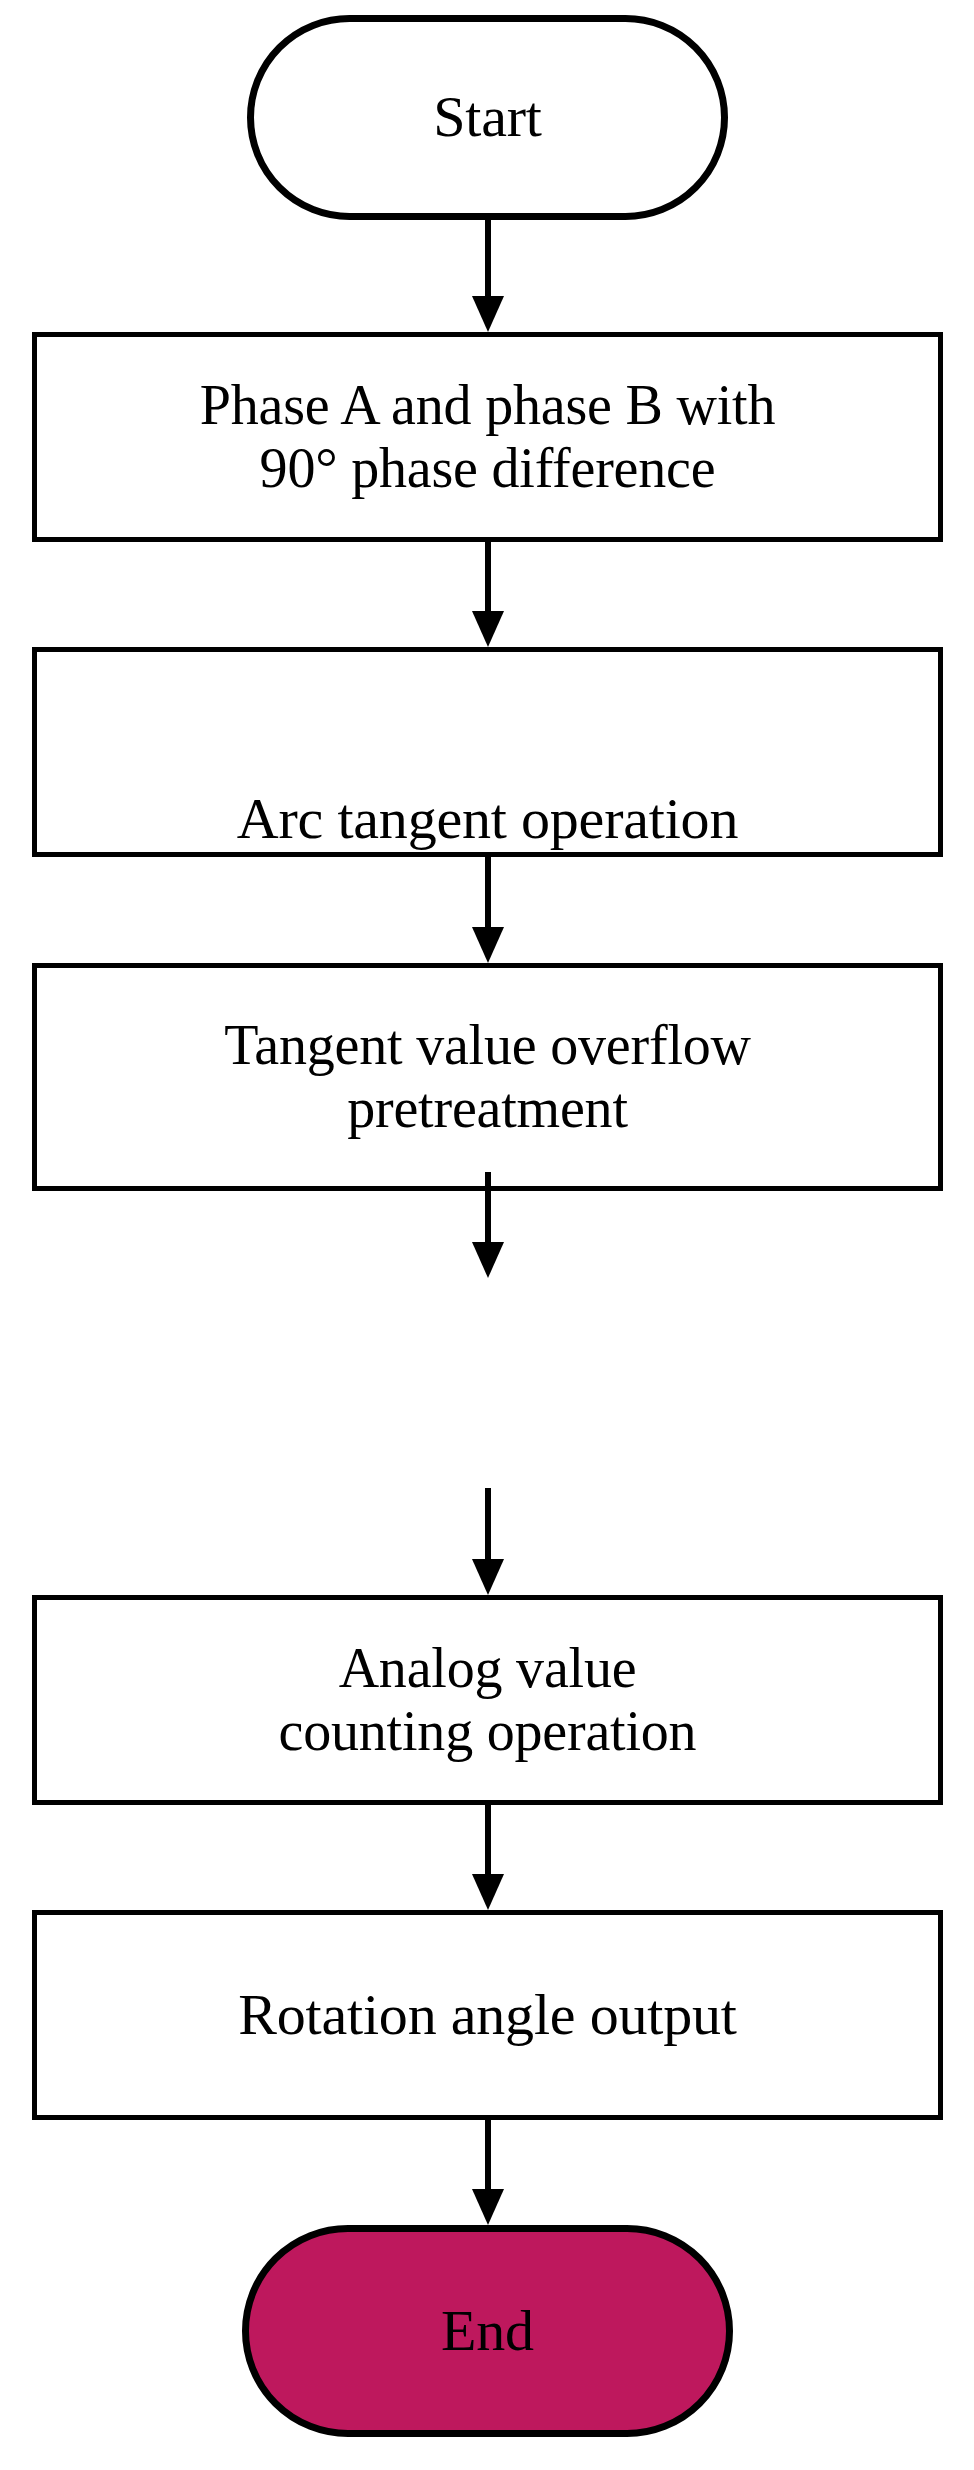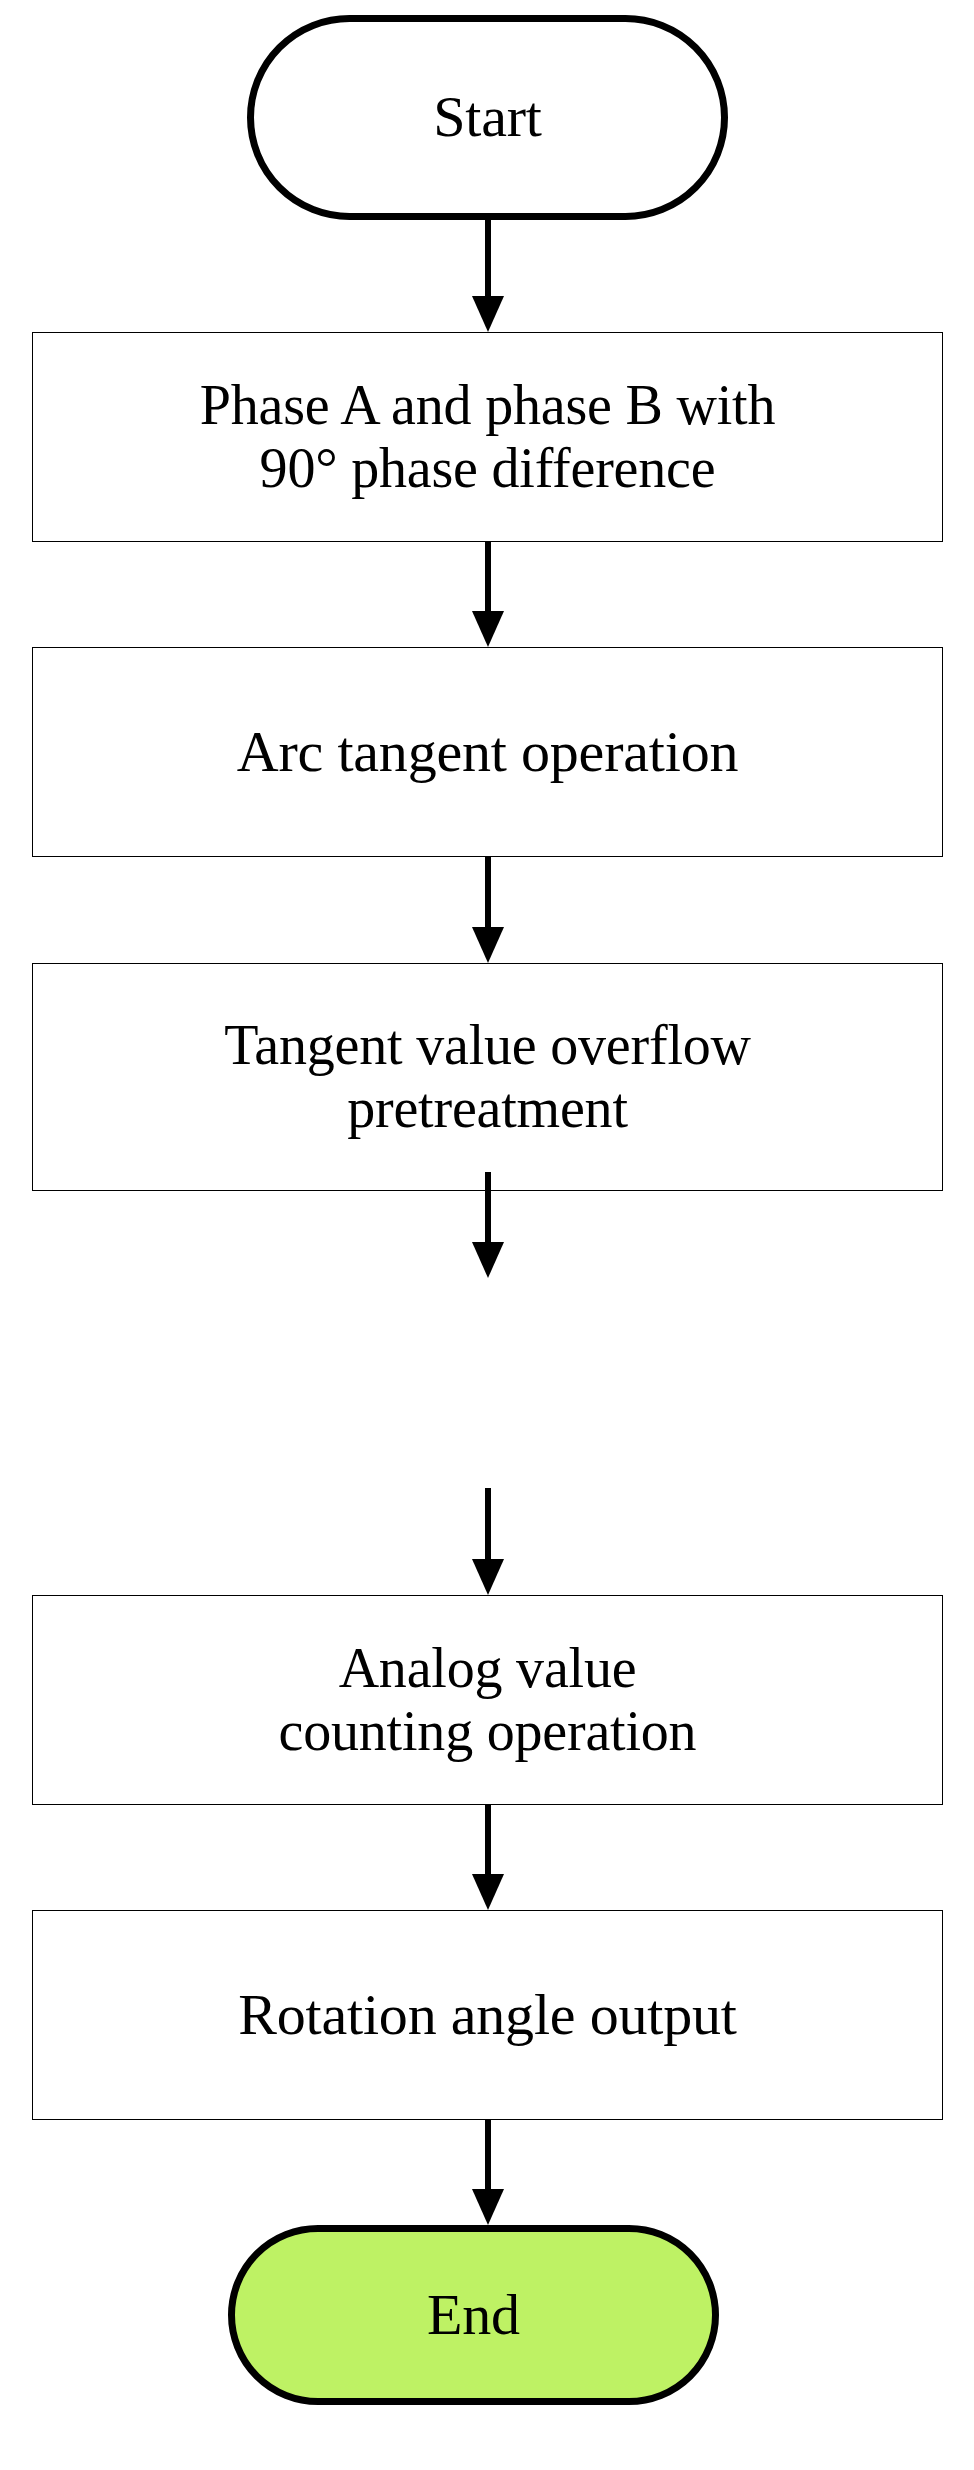--- a/index.html
+++ b/index.html
@@ -16,21 +16,21 @@
     overflow: hidden;
     font-family: "Liberation Serif", "DejaVu Serif", serif;
     text-decoration: underline;
   }
 
   
   .node {
     position: absolute;
     box-sizing: border-box;
     background: #ffffff;
-    border: 1px solid #737373;
+    border: 5px solid #737373;
     display: flex;
     align-items: center;
     justify-content: center;
     text-align: center;
   }
   .node.terminator {
     border-radius: 112px;
     border-width: 7px;
   }
   .node.process {
@@ -81,40 +81,40 @@
 
   <div class="node terminator" style="left: 247px; top: 15px; width: 481px; height: 205px; border-color: rgb(0, 0, 0); background: rgb(255, 255, 255);">
     <span class="node-label single" style="color: rgb(0, 0, 0);">Start</span>
   </div>
 
   <div class="node process" style="left: 32px; top: 332px; width: 911px; height: 210px; border-color: rgb(0, 0, 0); background: rgb(255, 255, 255);">
     <span class="node-label" style="color: rgb(0, 0, 0);">Phase A and phase B with
 90° phase difference</span>
   </div>
 
-  <div class="node process" style="left: 32px; top: 647px; width: 911px; height: 210px; border-color: rgb(0, 0, 0); background: rgb(255, 255, 255);">
+  <div class="node process" style="left: 32px; top: 647px; width: 911px; height: 210px; border-color: rgb(0, 0, 0); background: rgb(255, 255, 255); align-items: flex-end;">
     <span class="node-label single" style="color: rgb(0, 0, 0);">Arc tangent operation</span>
   </div>
 
   <div class="node process" style="left: 32px; top: 963px; width: 911px; height: 228px; border-color: rgb(0, 0, 0); background: rgb(255, 255, 255);">
     <span class="node-label" style="color: rgb(0, 0, 0);">Tangent value overflow
 pretreatment</span>
   </div>
 
 
   <div class="node process" style="left: 32px; top: 1595px; width: 911px; height: 210px; border-color: rgb(0, 0, 0); background: rgb(255, 255, 255);">
     <span class="node-label" style="color: rgb(0, 0, 0);">Analog value
 counting operation</span>
   </div>
 
   <div class="node process" style="left: 32px; top: 1910px; width: 911px; height: 210px; border-color: rgb(0, 0, 0); background: rgb(255, 255, 255);">
     <span class="node-label single" style="color: rgb(0, 0, 0);">Rotation angle output</span>
   </div>
 
-  <div class="node terminator" style="left: 228px; top: 2225px; width: 491px; height: 180px; border-color: rgb(0, 0, 0); background: #bef264;">
+  <div class="node terminator" style="left: 242px; top: 2225px; width: 491px; height: 212px; border-color: rgb(0, 0, 0); background: #be185d;">
     <span class="node-label single" style="color: rgb(0, 0, 0);">End</span>
   </div>
 
   <div class="connector" style="left: 488px; top: 220px;">
     <div class="shaft" style="height: 82px; background: rgb(0, 0, 0);"></div>
     <div class="head" style="top: 76px; border-top-color: rgb(0, 0, 0);"></div>
   </div>
   <div class="connector" style="left: 488px; top: 542px;">
     <div class="shaft" style="height: 75px; background: rgb(0, 0, 0);"></div>
     <div class="head" style="top: 69px; border-top-color: rgb(0, 0, 0);"></div>

